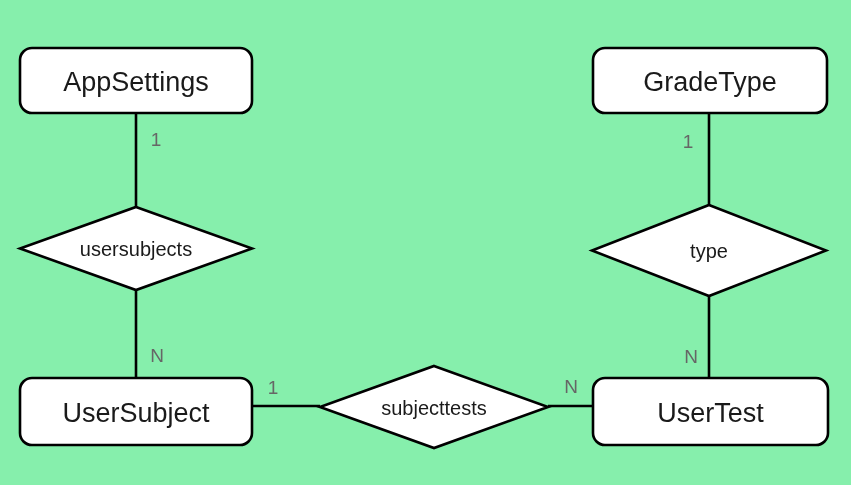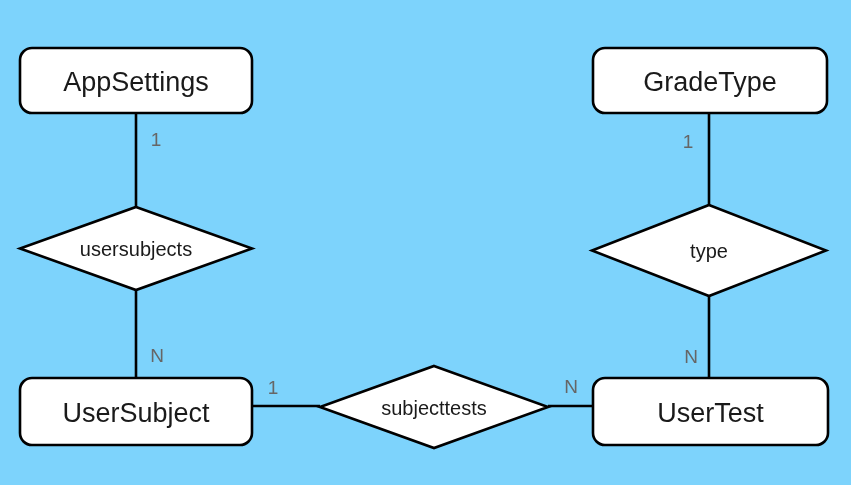--- a/index.html
+++ b/index.html
@@ -10,21 +10,21 @@
   body {
     width: 851px;
     height: 485px;
     overflow: hidden;
     font-family: "Liberation Sans", sans-serif;
   }
   #diagram-root {
     position: relative;
     width: 851px;
     height: 485px;
-    background: #7dd3fc;
+    background: #86efac;
   }
   #er-svg {
     position: absolute;
     top: 0;
     left: 0;
     width: 851px;
     height: 485px;
     display: block;
   }
   .entity-shape {

